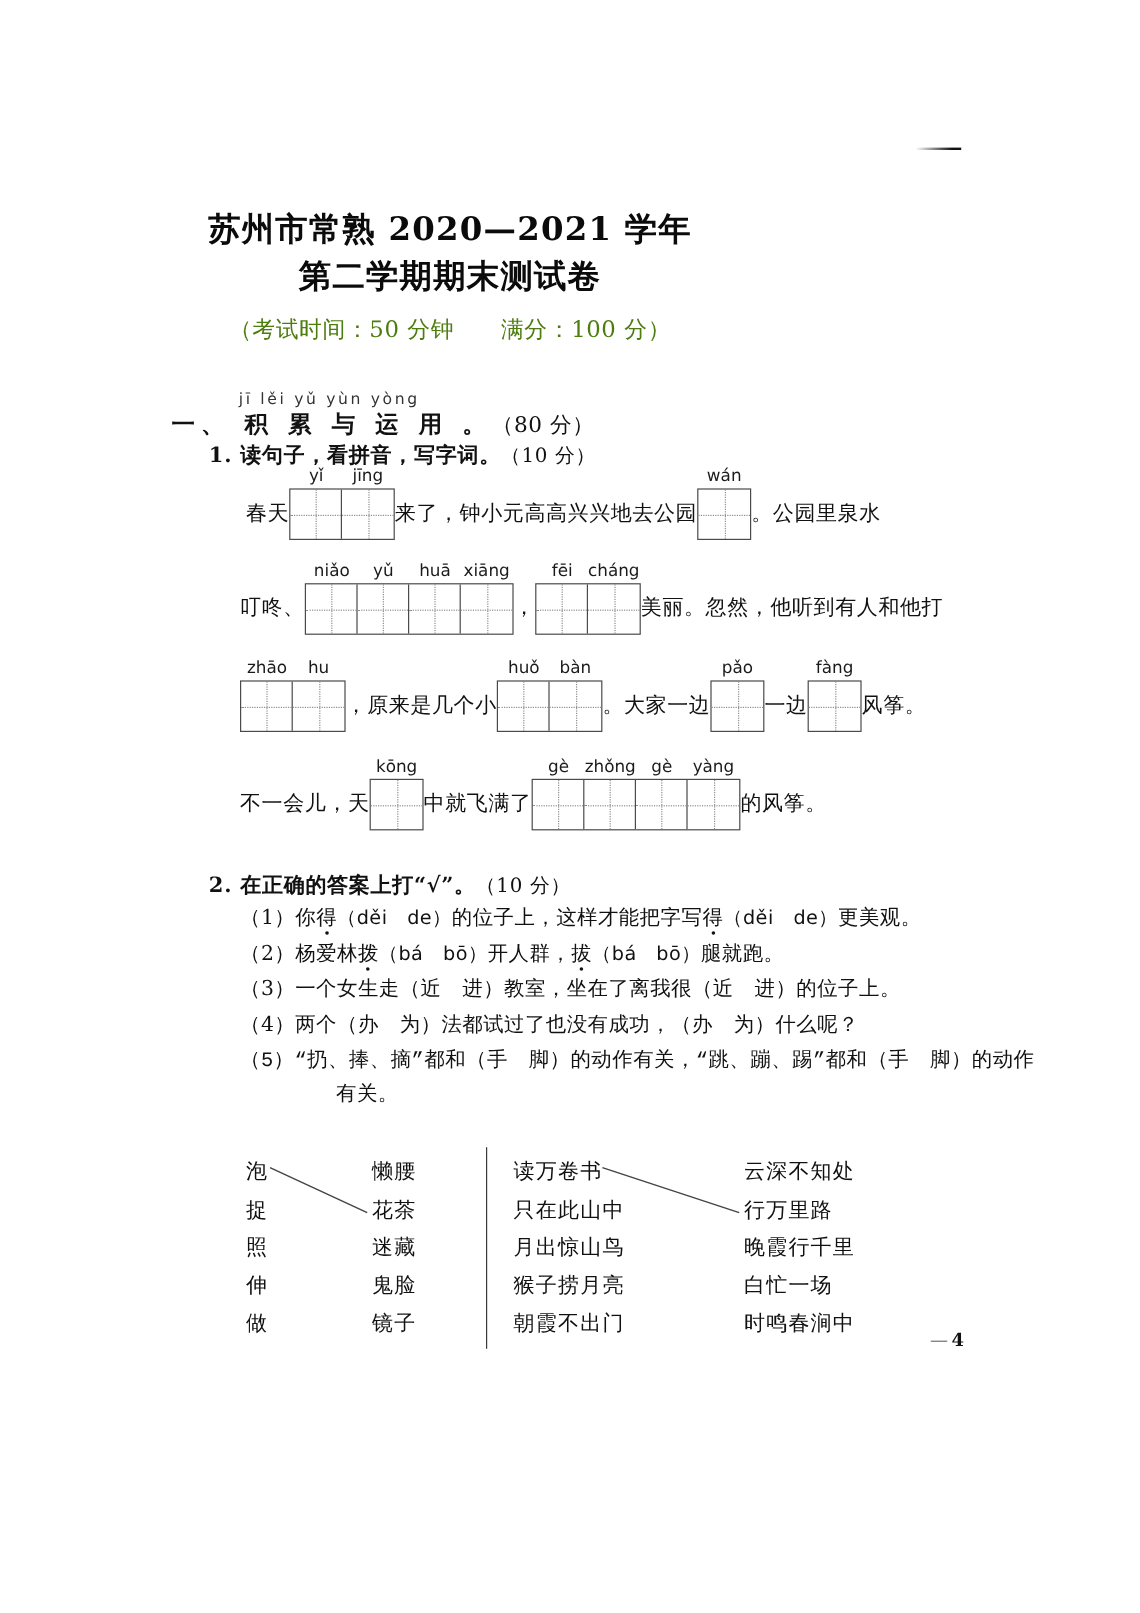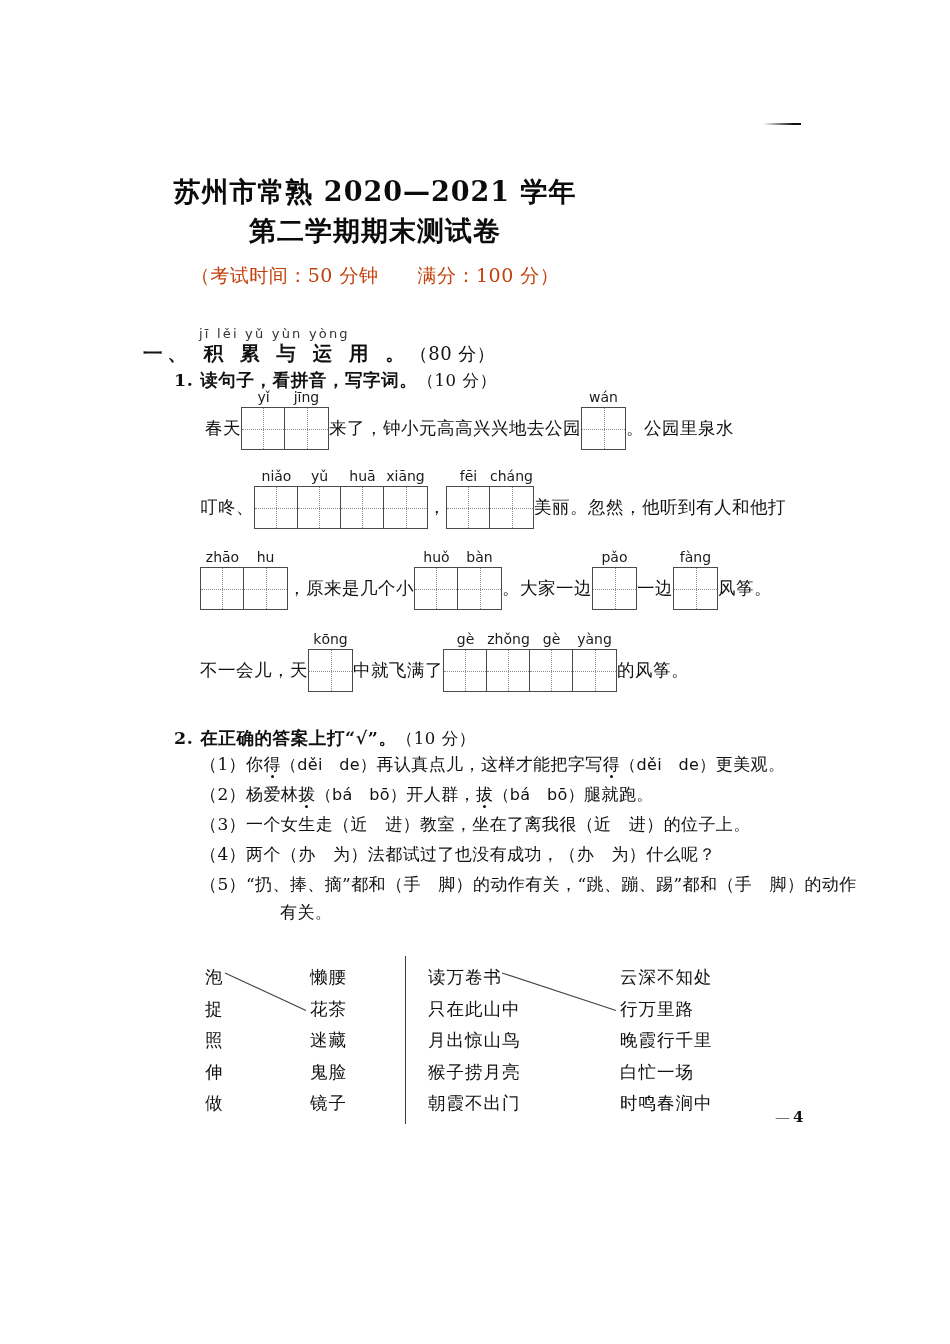--- a/index.html
+++ b/index.html
@@ -23,21 +23,21 @@
 
   
   .title-block{position:absolute;left:0;top:172px;width:750px;text-align:center;}
   .title-line{
     font-family:"DejaVu Serif","Liberation Serif",serif;
     font-weight:bold;font-size:27px;letter-spacing:1px;line-height:39px;
     color:#0b0b0b;
   }
   .subtitle{
     margin-top:12px;font-size:19px;line-height:26px;letter-spacing:0.5px;
-    font-family:"DejaVu Serif","Liberation Serif",serif;color:#c2410c;
+    font-family:"DejaVu Serif","Liberation Serif",serif;color:#4d7c0f;
   }
 
   
   .section-head{position:absolute;left:143px;top:327px;width:780px;}
   .sec-pinyin{
     font-family:"DejaVu Sans","Liberation Sans",sans-serif;
     font-size:13px;color:#333;letter-spacing:2.2px;
     margin-left:56px;height:14px;line-height:14px;
   }
   .sec-title{
@@ -144,25 +144,25 @@
       <div class="ex1-row" style="left: 200px; top: 485px;"><span class="run">叮咚、</span><span class="tzg-wrap"><span class="tzg-py"><span>niǎo</span><span>yǔ</span><span>huā</span><span>xiāng</span></span><span class="tzg" style="width: 174px;"><span class="cell"></span><span class="cell"></span><span class="cell"></span><span class="cell"></span></span></span><span class="run">，</span><span class="tzg-wrap"><span class="tzg-py"><span>fēi</span><span>cháng</span></span><span class="tzg" style="width: 88px;"><span class="cell"></span><span class="cell"></span></span></span><span class="run">美丽。忽然，他听到有人和他打</span></div>
       <div class="ex1-row" style="left: 200px; top: 566px;"><span class="tzg-wrap"><span class="tzg-py"><span>zhāo</span><span>hu</span></span><span class="tzg" style="width: 88px;"><span class="cell"></span><span class="cell"></span></span></span><span class="run">，原来是几个小</span><span class="tzg-wrap"><span class="tzg-py"><span>huǒ</span><span>bàn</span></span><span class="tzg" style="width: 88px;"><span class="cell"></span><span class="cell"></span></span></span><span class="run">。大家一边</span><span class="tzg-wrap"><span class="tzg-py"><span>pǎo</span></span><span class="tzg" style="width: 45px;"><span class="cell"></span></span></span><span class="run">一边</span><span class="tzg-wrap"><span class="tzg-py"><span>fàng</span></span><span class="tzg" style="width: 45px;"><span class="cell"></span></span></span><span class="run">风筝。</span></div>
       <div class="ex1-row" style="left: 200px; top: 648px;"><span class="run">不一会儿，天</span><span class="tzg-wrap"><span class="tzg-py"><span>kōng</span></span><span class="tzg" style="width: 45px;"><span class="cell"></span></span></span><span class="run">中就飞满了</span><span class="tzg-wrap"><span class="tzg-py"><span>gè</span><span>zhǒng</span><span>gè</span><span>yàng</span></span><span class="tzg" style="width: 174px;"><span class="cell"></span><span class="cell"></span><span class="cell"></span><span class="cell"></span></span></span><span class="run">的风筝。</span></div>
     </div>
 
   <div class="q-head" style="left:174px;top:726px;">
     <span class="q-num">2.</span>
     <span>在正确的答案上打“√”。</span><span class="q-score">（10 分）</span>
   </div>
   <div id="q2-items">
-      <div class="q2-item" style="left: 200px; top: 752px;"><span>（1）</span><span>你</span><span class="dotchar">得</span><span class="py-opt">（děi　de）</span><span>再认真点儿，这样才能把字写</span><span class="dotchar">得</span><span class="py-opt">（děi　de）</span><span>更美观。</span></div>
+      <div class="q2-item" style="left: 200px; top: 752px;"><span>（1）</span><span>你</span><span class="dotchar">得</span><span class="py-opt">（děi　de）</span><span>的位子上，这样才能把字写</span><span class="dotchar">得</span><span class="py-opt">（děi　de）</span><span>更美观。</span></div>
       <div class="q2-item" style="left: 200px; top: 782px;"><span>（2）</span><span>杨爱林</span><span class="dotchar">拨</span><span class="py-opt">（bá　bō）</span><span>开人群，</span><span class="dotchar">拔</span><span class="py-opt">（bá　bō）</span><span>腿就跑。</span></div>
       <div class="q2-item" style="left: 200px; top: 812px;"><span>（3）</span><span>一个女生走（近　进）教室，坐在了离我很（近　进）的位子上。</span></div>
       <div class="q2-item" style="left: 200px; top: 842px;"><span>（4）</span><span>两个（办　为）法都试过了也没有成功，（办　为）什么呢？</span></div>
-      <div class="q2-item" style="left: 200px; top: 872px;"><span>（5）</span><span>“扔、捧、摘”都和（手　脚）的动作有关，“跳、蹦、踢”都和（手　脚）的动作</span></div>
+      <div class="q2-item" style="left: 200px; top: 872px; font-family: Liberation Mono, monospace;"><span>（5）</span><span>“扔、捧、摘”都和（手　脚）的动作有关，“跳、蹦、踢”都和（手　脚）的动作</span></div>
       <div class="q2-item" style="left: 240px; top: 900px; margin-left: 40px;"><span>有关。</span></div>
     </div>
 
 
   <div id="q3-area">
       <div class="divider-v" style="left: 405px; top: 956px; height: 167.5px;"></div>
       <svg class="match-svg" width="950" height="1344">
         <line x1="225" y1="973" x2="306" y2="1010.5" stroke="#444" stroke-width="1.2"></line>
         <line x1="502" y1="973" x2="616" y2="1010.5" stroke="#444" stroke-width="1.2"></line>
       </svg>

